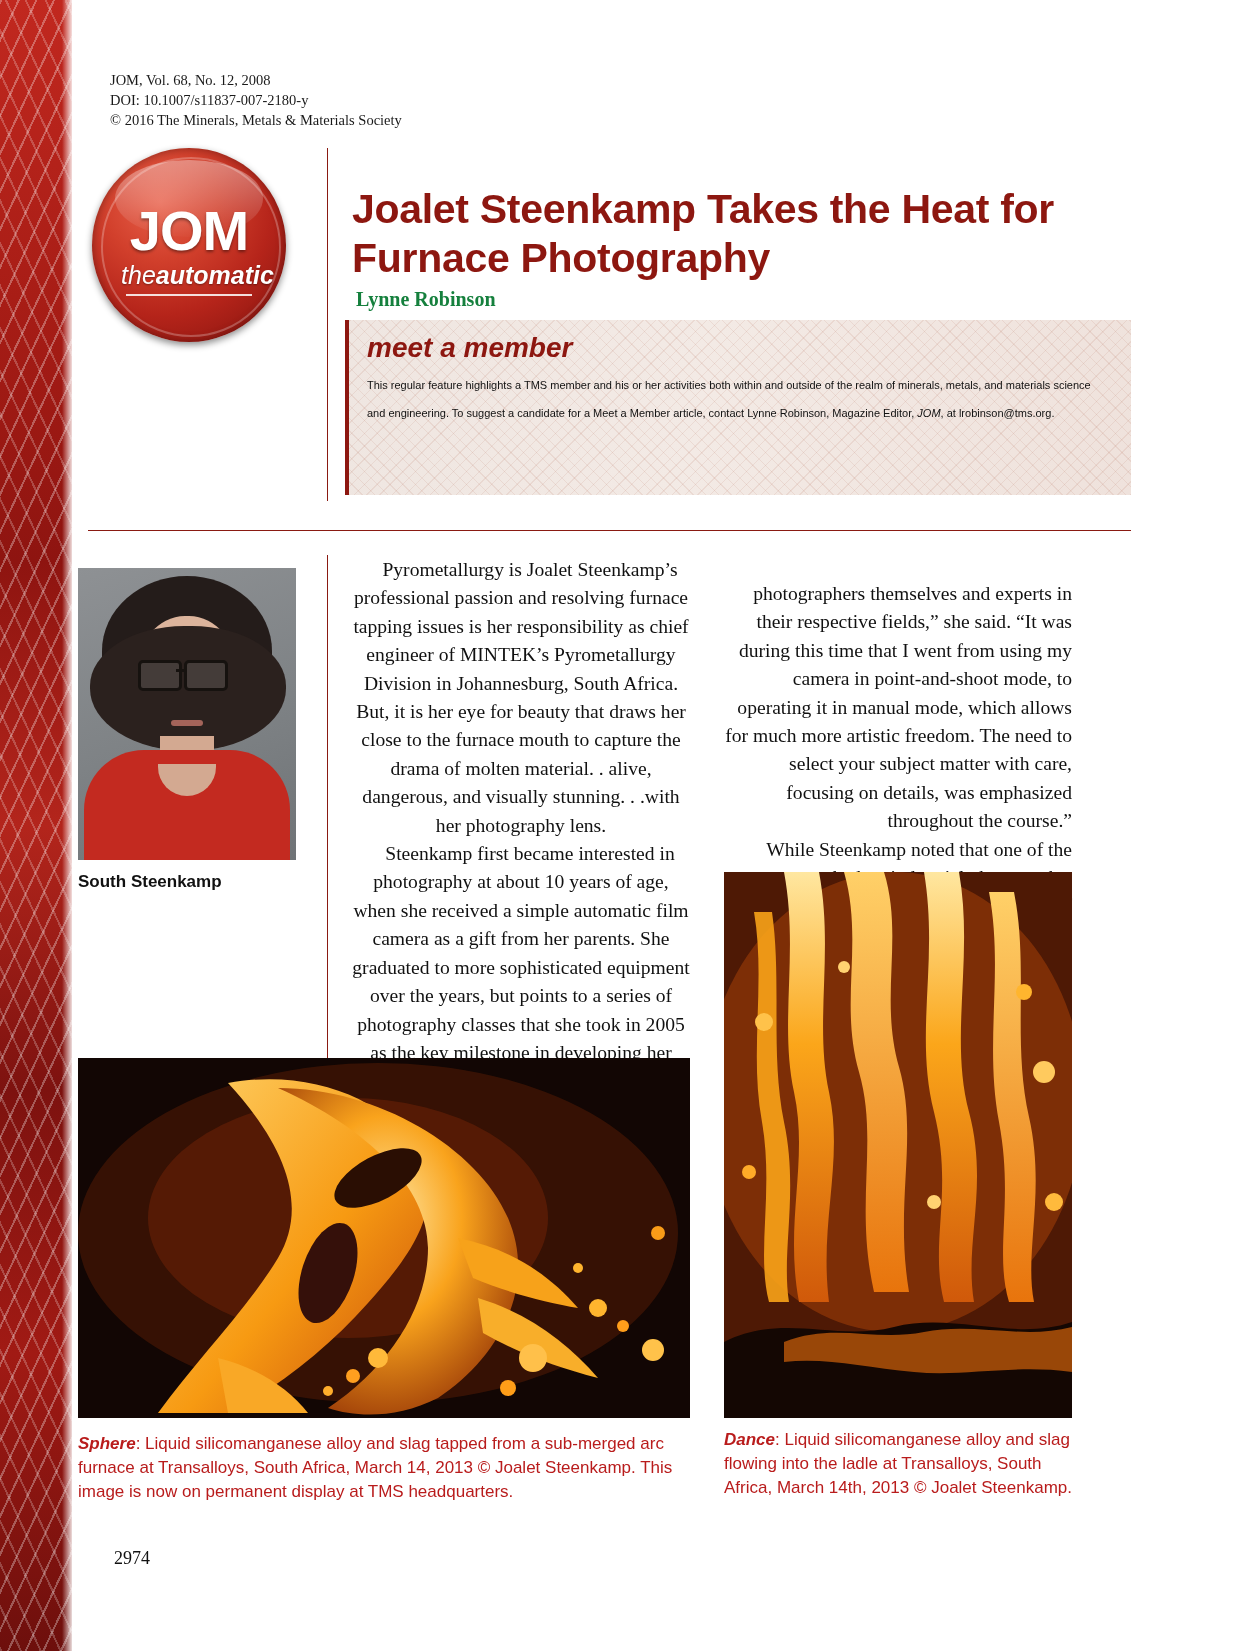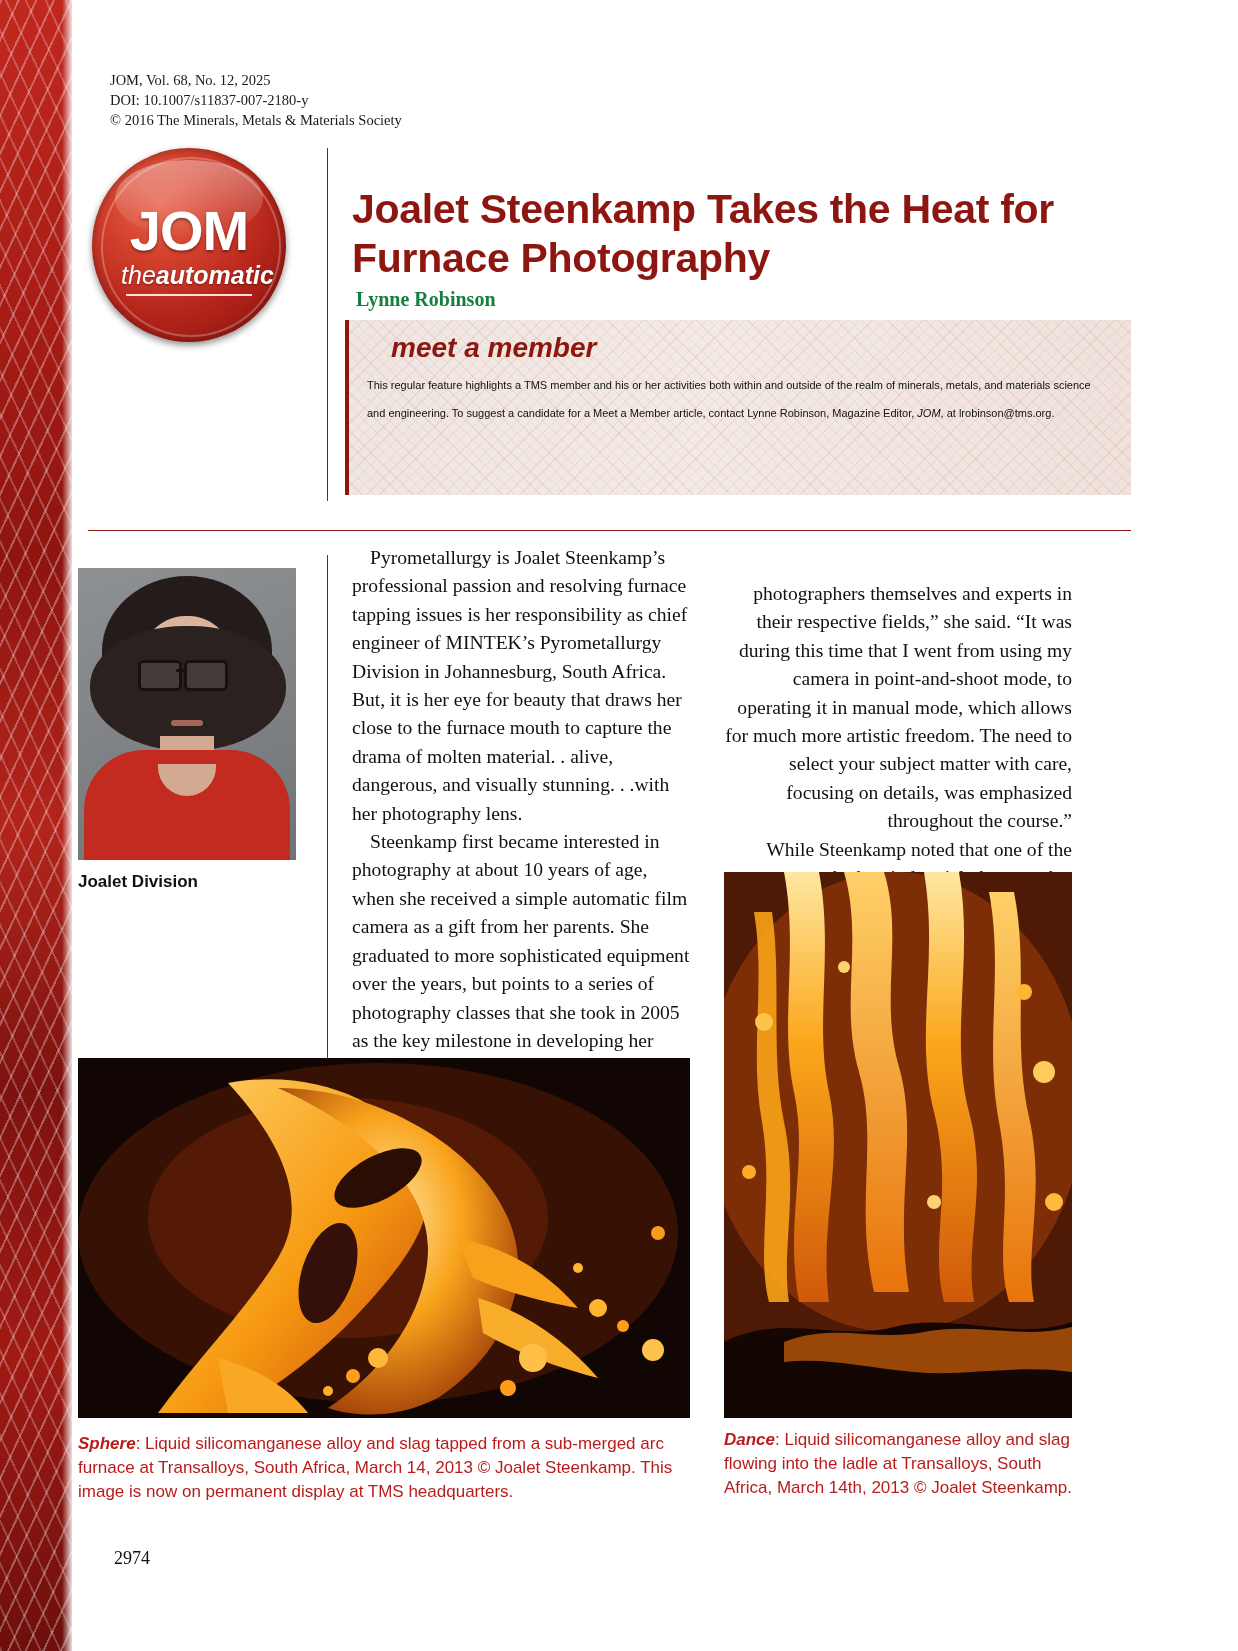--- a/index.html
+++ b/index.html
@@ -156,21 +156,20 @@
     box-sizing: border-box;
   }
   .mam-title {
     position: absolute;
     left: 18px; top: 12px;
     font-family: "Liberation Sans", sans-serif;
     font-style: italic;
     font-weight: bold;
     font-size: 28px;
     color: #8d1710;
-    margin-left: 24px;
   }
   .mam-body {
     position: absolute;
     left: 18px; top: 52px;
     width: 740px;
     font-family: "Liberation Sans", sans-serif;
     font-size: 11px;
     line-height: 27.5px;
     color: #111;
   }
@@ -260,21 +259,21 @@
   
   .col {
     position: absolute;
     font-family: "Liberation Serif", serif;
     font-size: 19.6px;
     line-height: 28.4px;
     color: #111;
     text-align: left;
   }
   .col p { margin: 0; text-indent: 18px; }
-  .col-left  { left: 352px; top: 544px; width: 338px; }
+  .col-left  { left: 352px; top: 556px; width: 338px; text-align: center; }
   .col-right { left: 724px; top: 580px; width: 348px; text-align: right; }
 
   
   .photo-sphere {
     position: absolute;
     left: 78px; top: 1058px;
     width: 612px; height: 360px;
     overflow: hidden;
     background: #140805;
   }
@@ -308,21 +307,21 @@
     font-size: 18px;
     color: #111;
   }
 </style>
 </head>
 <body>
 
 <div class="left-band"></div>
 
 <div class="meta">
-  <div>JOM, Vol. 68, No. 12, 2025</div>
+  <div>JOM, Vol. 68, No. 12, 2008</div>
   <div>DOI: 10.1007/s11837-007-2180-y</div>
   <div>© 2016 The Minerals, Metals &amp; Materials Society</div>
 </div>
 
 <div class="logo-wrap">
   <div class="logo-outer">
     <div class="logo-inner-ring"></div>
     <div class="logo-jom">JOM</div>
     <div class="logo-underline"></div>
     <div class="logo-mag"><span class="the">the</span><span>automatic</span></div>
@@ -346,21 +345,21 @@
   <div class="p-face"></div>
   <div class="p-hair2"></div>
   <div class="p-glass-l"></div>
   <div class="p-glass-r"></div>
   <div class="p-bridge"></div>
   <div class="p-mouth"></div>
   <div class="p-neck"></div>
   <div class="p-shirt"></div>
   <div class="p-collar"></div>
 </div>
-<div class="portrait-caption">Joalet Division</div>
+<div class="portrait-caption">South Steenkamp</div>
 
 <div class="col col-left">
   <p>Pyrometallurgy is Joalet Steenkamp’s professional passion and resolving furnace tapping issues is her responsibility as chief engineer of MINTEK’s Pyrometallurgy Division in Johannesburg, South Africa. But, it is her eye for beauty that draws her close to the furnace mouth to capture the drama of molten material. . alive, dangerous, and visually stunning. . .with her photography lens.</p>
   <p>Steenkamp first became interested in photography at about 10 years of age, when she received a simple automatic film camera as a gift from her parents. She graduated to more sophisticated equipment over the years, but points to a series of photography classes that she took in 2005 as the key milestone in developing her technique. “The lecturers were active</p>
 </div>
 <div class="col col-right">
   <p>photographers themselves and experts in their respective fields,” she said. “It was during this time that I went from using my camera in point-and-shoot mode, to operating it in manual mode, which allows for much more artistic freedom. The need to select your subject matter with care, focusing on details, was emphasized throughout the course.”</p>
   <p>While Steenkamp noted that one of the courses touched on industrial photography, she primarily focused on taking pictures of the natural world during this time. Then, a few years later as a Ph.D. student, she</p>
 </div>
 

